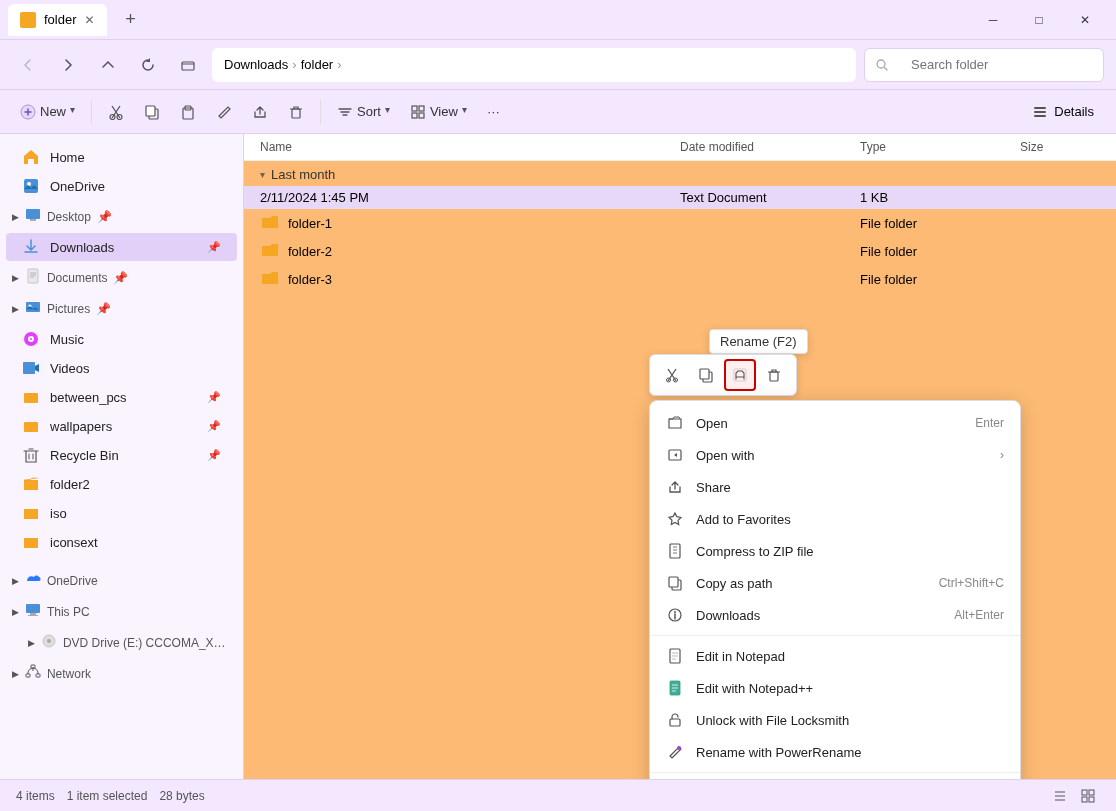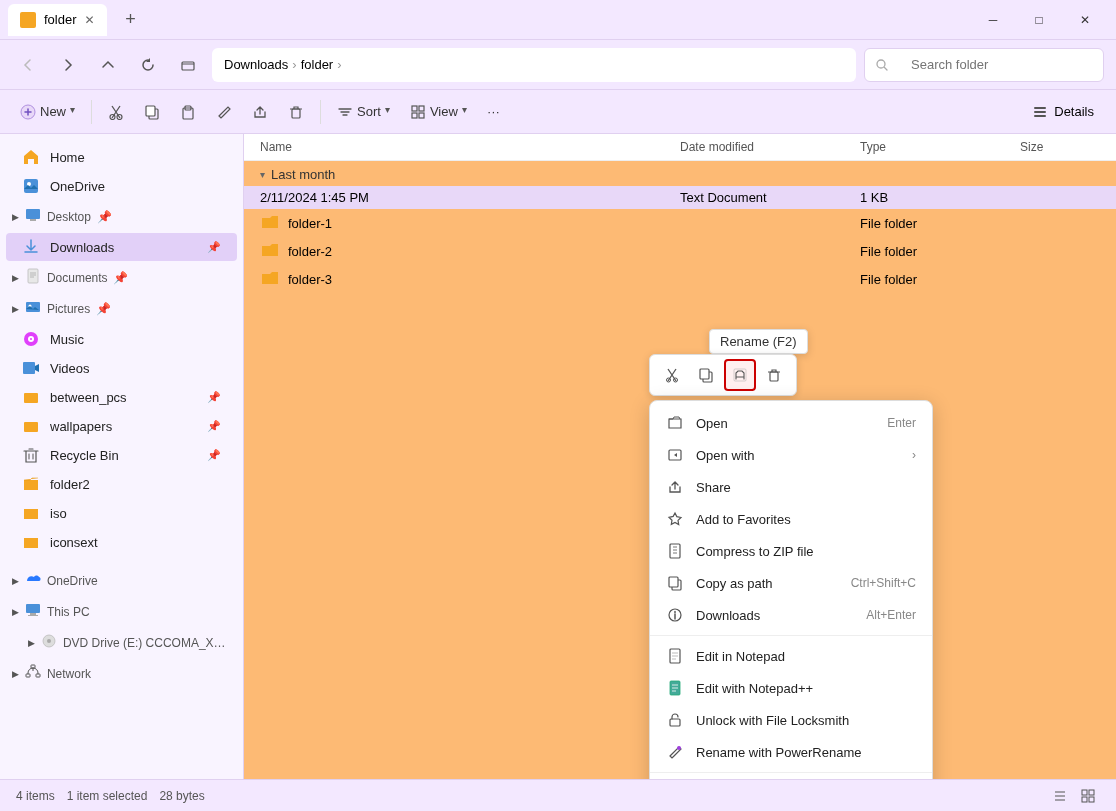--- a/index.html
+++ b/index.html
@@ -114,21 +114,21 @@
       box-shadow: 0 2px 8px rgba(0,0,0,0.15); z-index: 20;
     }
     .mini-btn {
       width: 32px; height: 32px; display: flex; align-items: center; justify-content: center;
       border-radius: 4px; cursor: pointer; color: #444; font-size: 14px;
     }
     .mini-btn.highlighted { border: 2px solid #c00; background: #fff0f0; }
     .context-menu {
       position: absolute; top: 266px; left: 405px;
       background: #fff; border: 1px solid #ddd; border-radius: 8px;
-      box-shadow: 0 4px 20px rgba(0,0,0,0.18); z-index: 20; width: 284px;
+      box-shadow: 0 4px 20px rgba(0,0,0,0.18); z-index: 20; width: 372px;
       padding: 6px 0;
     }
     .ctx-item {
       display: flex; align-items: center; padding: 7px 16px; gap: 12px;
       cursor: pointer; font-size: 13px; color: #222;
     }
     .ctx-icon { width: 18px; height: 18px; display: flex; align-items: center; justify-content: center; color: #555; flex-shrink: 0; }
     .ctx-label { flex: 1; }
     .ctx-shortcut { color: #888; font-size: 12px; }
     .ctx-arrow { color: #888; font-size: 12px; }

